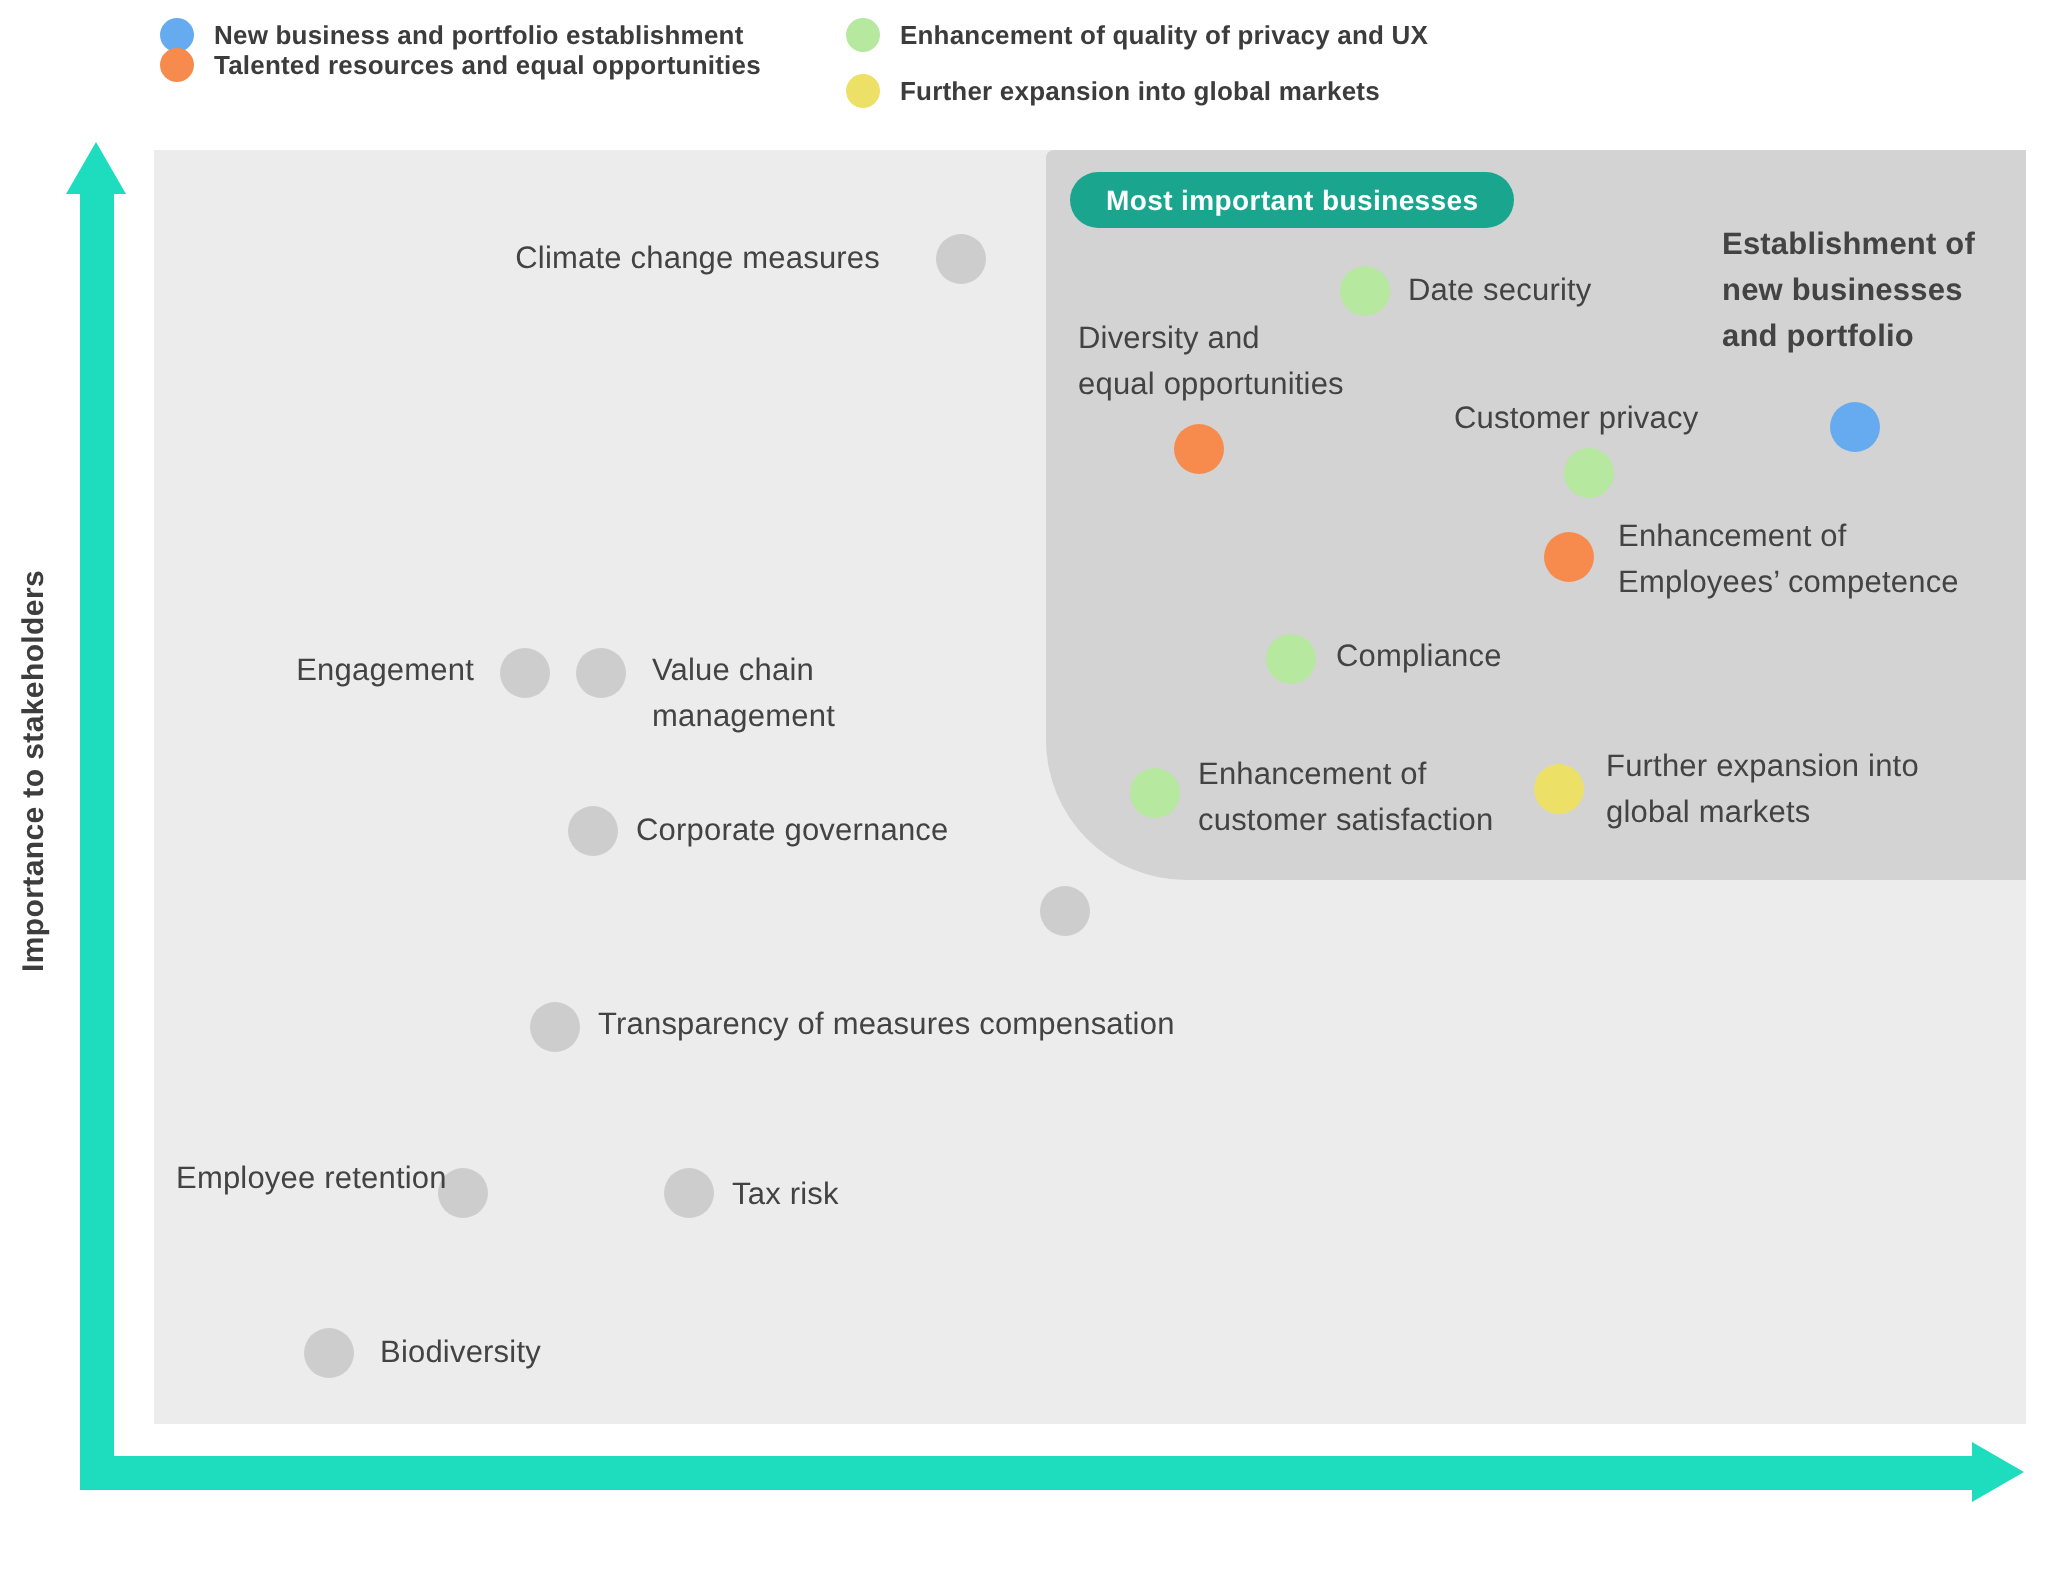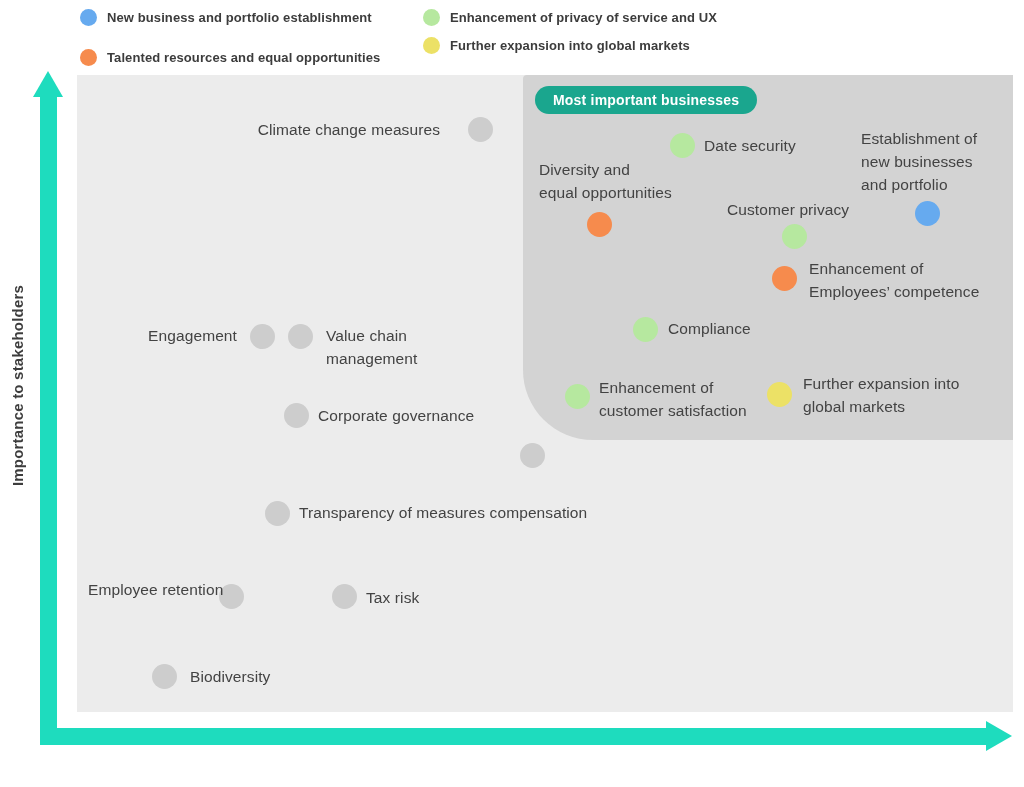--- a/index.html
+++ b/index.html
@@ -42,27 +42,27 @@
 </head>
 <body>
 
 <div class="canvas">
 
   <div class="legend" id="legend">
       <div class="legend-item" style="left: 80px; top: 8px;">
         <span class="legend-dot" style="background: rgb(102, 170, 239);"></span>
         <span class="legend-label">New business and portfolio establishment</span>
       </div>
-      <div class="legend-item" style="left: 80px; top: 48px; align-items: center;">
+      <div class="legend-item" style="left: 80px; top: 23px; align-items: center;">
         <span class="legend-dot" style="background: rgb(246, 139, 77);"></span>
         <span class="legend-label">Talented resources and equal opportunities</span>
       </div>
       <div class="legend-item" style="left: 423px; top: 8px;">
         <span class="legend-dot" style="background: rgb(182, 232, 159);"></span>
-        <span class="legend-label">Enhancement of privacy of service and UX</span>
+        <span class="legend-label">Enhancement of quality of privacy and UX</span>
       </div>
       <div class="legend-item" style="left: 423px; top: 36px;">
         <span class="legend-dot" style="background: rgb(236, 225, 102);"></span>
         <span class="legend-label">Further expansion into global markets</span>
       </div>
     </div>
 
   <div class="plot-area"></div>
   <div class="region"></div>
   <div class="badge">Most important businesses</div>
@@ -74,21 +74,21 @@
 
   <div class="y-title">Importance to stakeholders</div>
   <div class="x-title">Importance to Enigmo</div>
 
   <div class="points" id="points">
       <div class="dot" style="left: 467.916px; top: 117.282px; background: rgb(205, 205, 205);"></div>
       <div class="pt-label" style="right: 584px; text-align: right; top: 118px;">Climate change measures</div>
       <div class="dot" style="left: 670.092px; top: 132.57px; background: rgb(182, 232, 159);"></div>
       <div class="pt-label" style="left: 704px; top: 134px;">Date security</div>
       <div class="dot" style="left: 915.324px; top: 201.366px; background: rgb(102, 170, 239);"></div>
-      <div class="pt-label" style="left: 861px; top: 127px;">Establishment of
+      <div class="pt-label" style="left: 861px; top: 111px; font-weight: bold;">Establishment of
 new businesses
 and portfolio</div>
       <div class="dot" style="left: 586.788px; top: 212.195px; background: rgb(246, 139, 77);"></div>
       <div class="pt-label" style="left: 539px; top: 158px;">Diversity and
 equal opportunities</div>
       <div class="dot" style="left: 782.412px; top: 224.298px; background: rgb(182, 232, 159);"></div>
       <div class="pt-label" style="left: 727px; top: 198px;">Customer privacy</div>
       <div class="dot" style="left: 772.116px; top: 265.703px; background: rgb(246, 139, 77);"></div>
       <div class="pt-label" style="left: 809px; top: 257px;">Enhancement of
 Employees’ competence</div>

